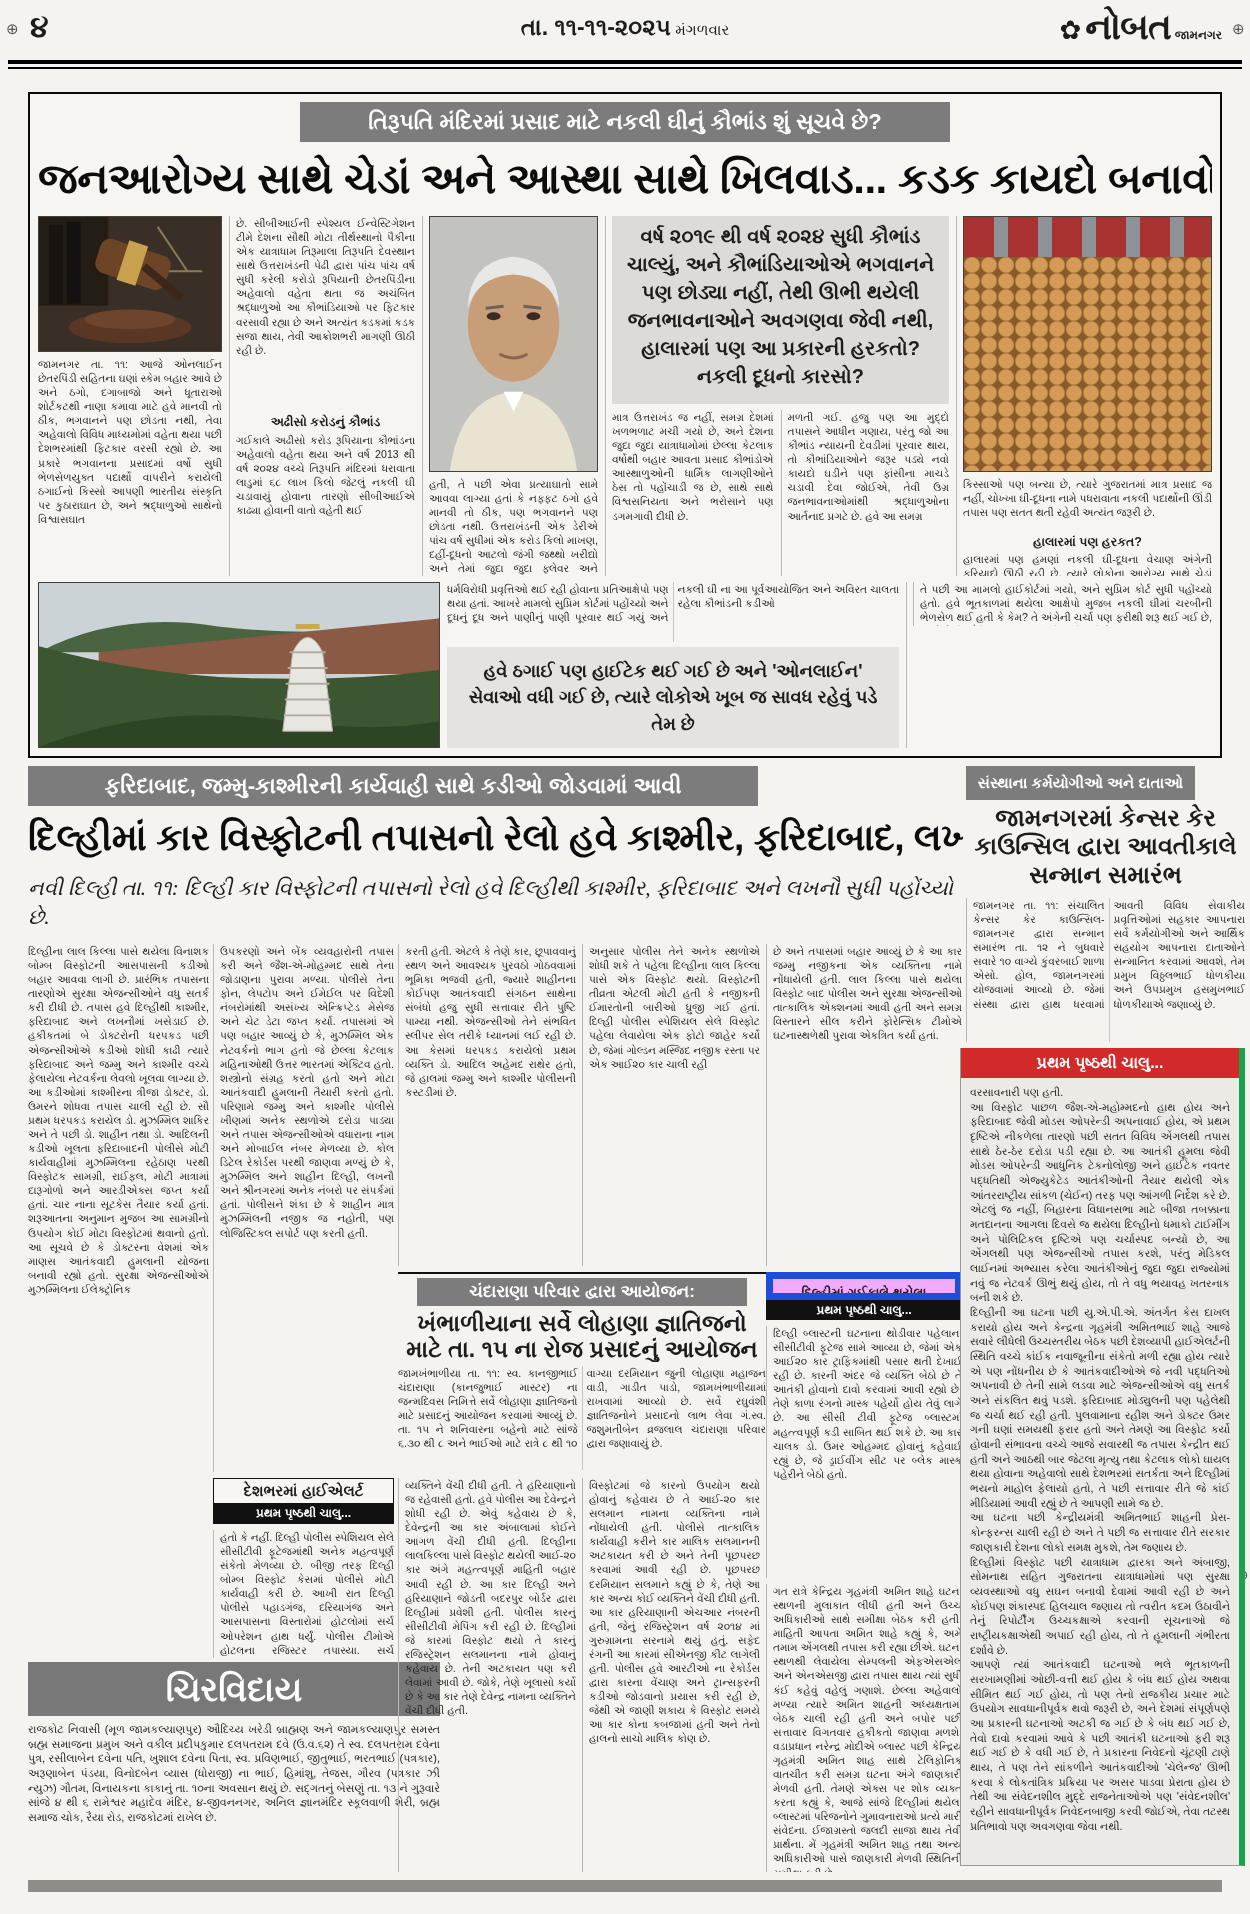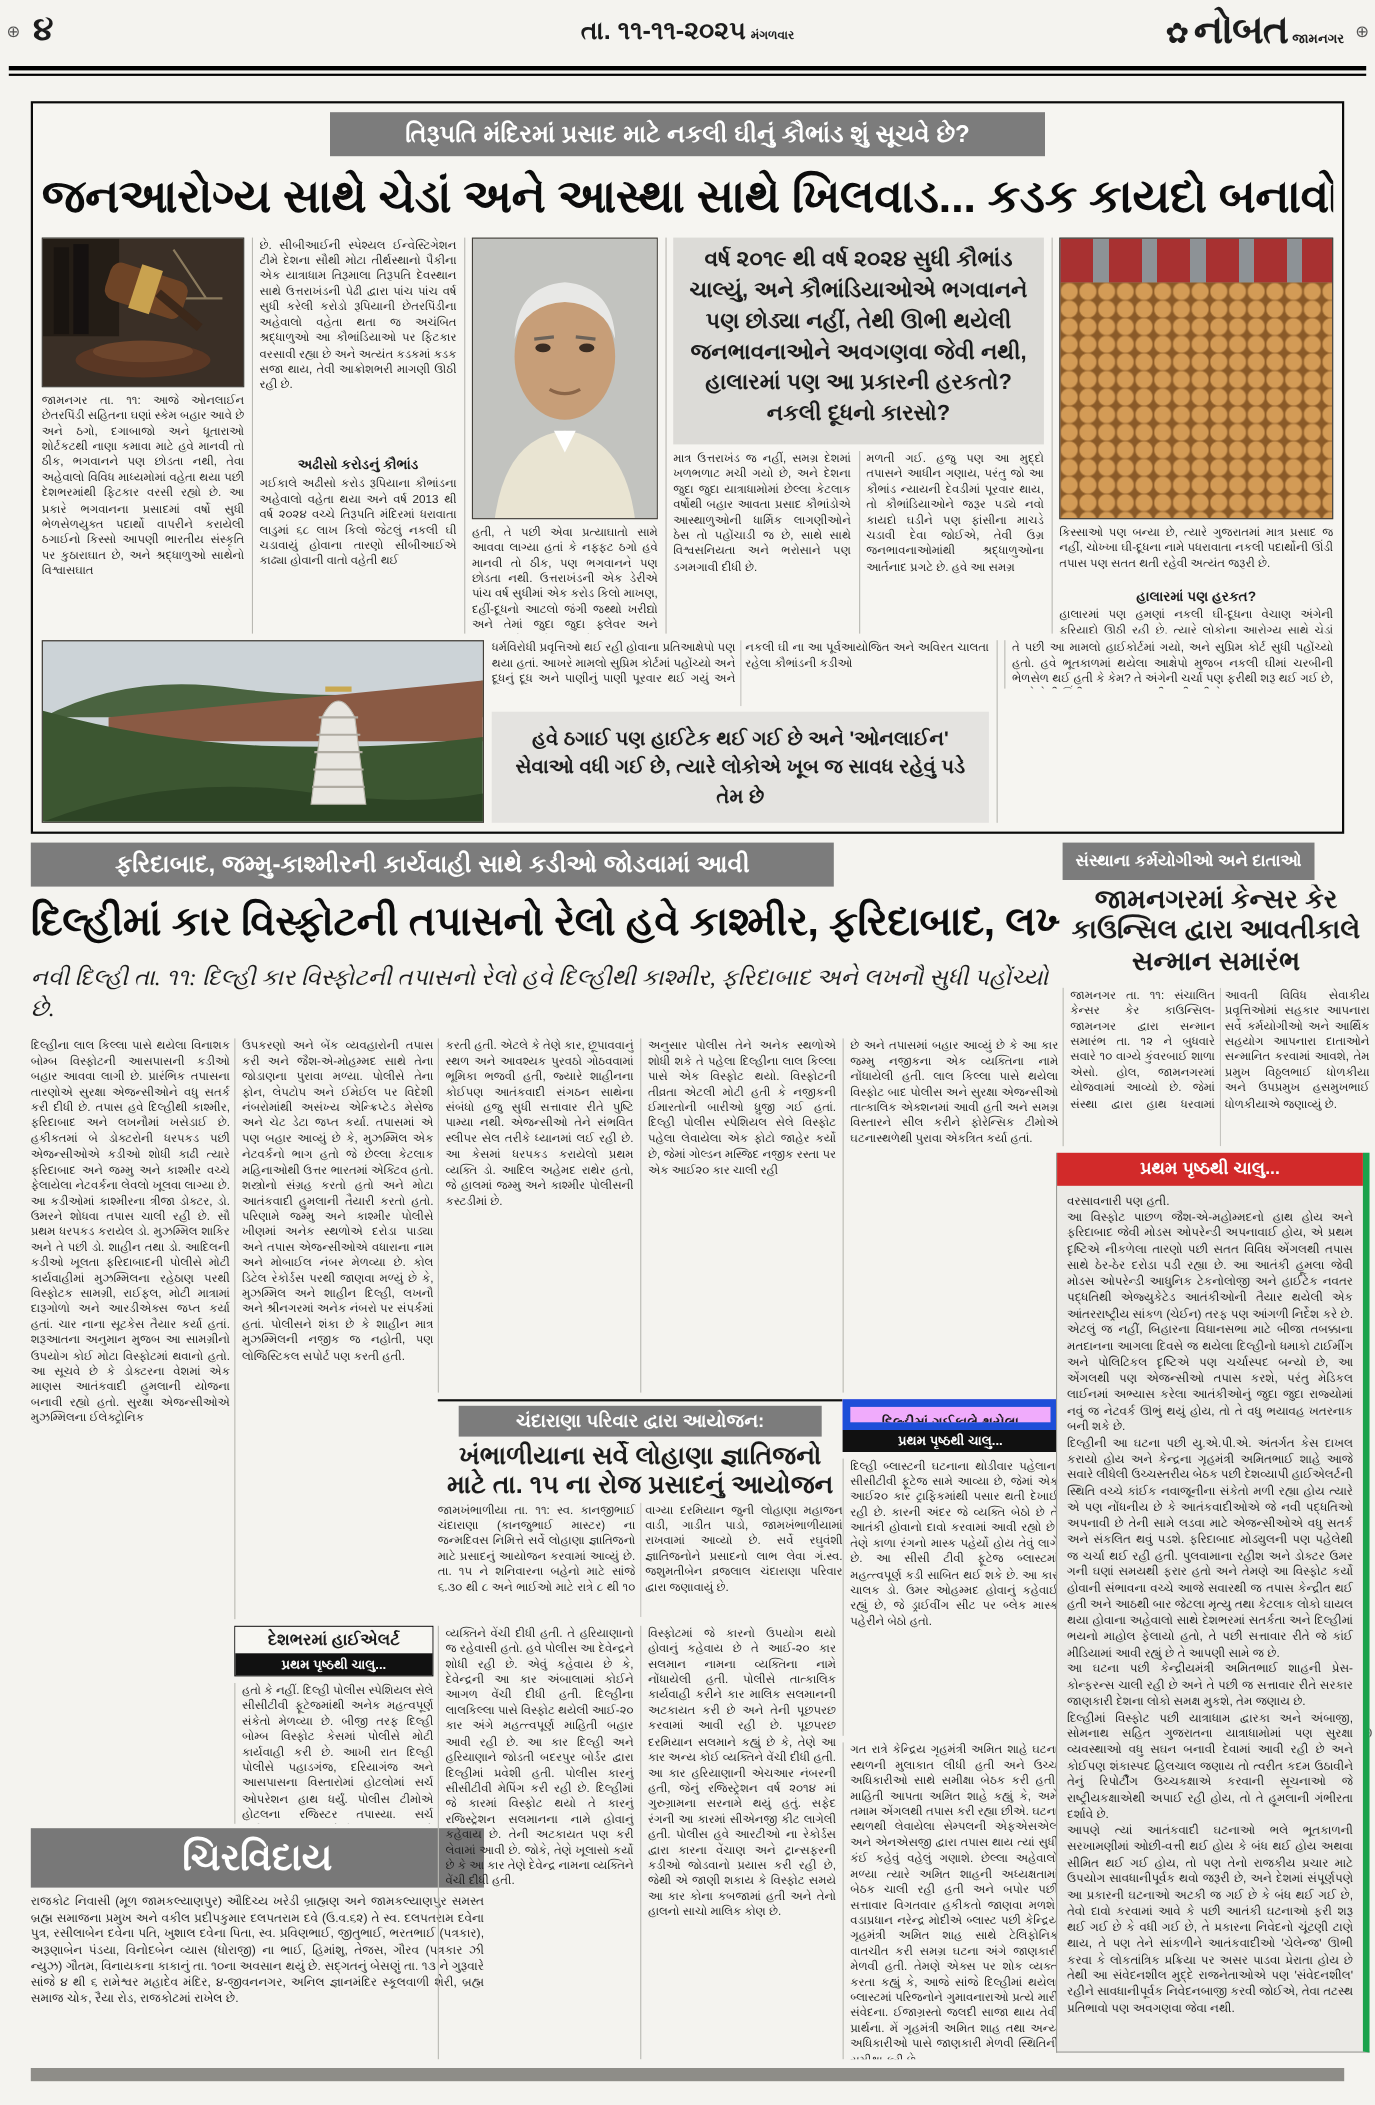--- a/index.html
+++ b/index.html
@@ -28,21 +28,21 @@
 <div class="page">
 
   <span class="abs regmark" style="left:6px;top:20px">⊕</span>
   <span class="abs regmark" style="left:1232px;top:20px">⊕</span>
   <span class="abs regmark" style="left:1236px;top:1566px">⊕</span>
 
   <div class="abs" style="left:30px;top:10px;font-size:30px;font-weight:900">૪</div>
 
   <div class="abs" style="left:0;top:14px;width:1250px;text-align:center">
     <span style="font-size:23px;font-weight:900">તા. ૧૧-૧૧-૨૦૨૫</span>
-    <span style="font-size:11px;font-weight:bold">મંગળવાર</span>
+    <span style="font-size:15px;font-weight:normal">મંગળવાર</span>
   </div>
 
   <div class="abs" style="right:28px;top:6px;display:flex;align-items:baseline;gap:4px">
     <span style="font-size:26px">✿</span>
     <span style="font-size:36px;font-weight:900;letter-spacing:-1px">નોબત</span>
     <span style="font-size:12px;font-weight:bold">જામનગર</span>
   </div>
 
   <div class="abs" style="left:8px;top:60px;width:1234px;height:4px;background:#000"></div>
   <div class="abs" style="left:8px;top:67px;width:1234px;height:1.5px;background:#000"></div>

